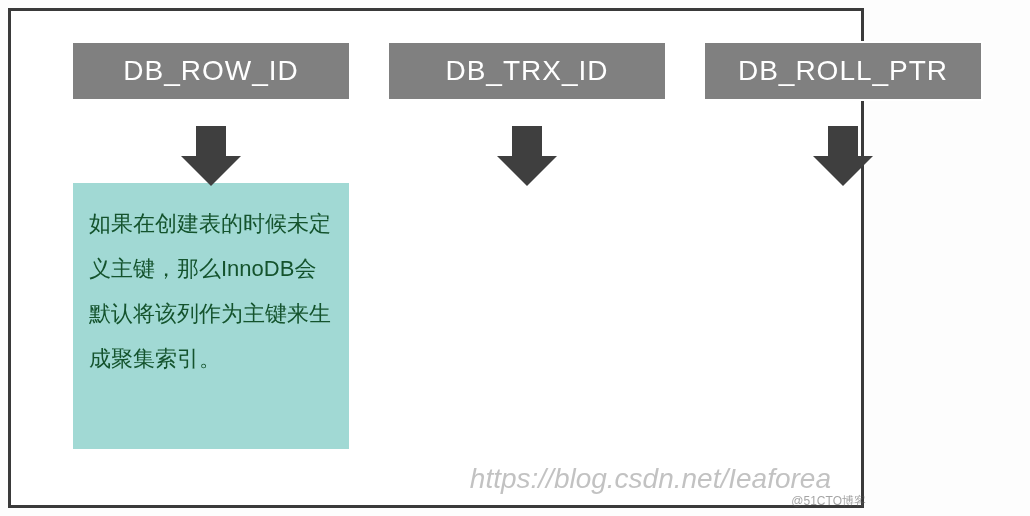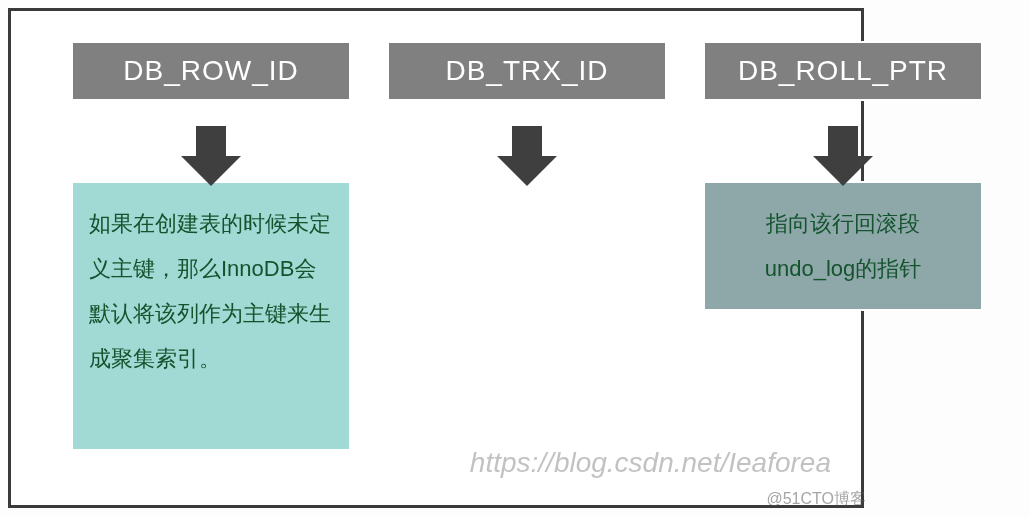--- a/index.html
+++ b/index.html
@@ -79,33 +79,33 @@
     line-height: 2.05;
     color: #14532d;
     text-align: left;
   }
   .desc1 { background: #a1d9d4; min-height: 270px; }
   .desc2 { background: #b9ccca; min-height: 110px; }
   .desc3 { background: #8ea8a9; min-height: 110px; text-align: center; }
   .watermark {
     position: absolute;
     right: 30px;
-    bottom: 26px;
+    bottom: 10px;
     color: rgba(120,120,120,0.45);
     font-size: 28px;
     font-style: italic;
     pointer-events: none;
     white-space: nowrap;
   }
   .watermark2 {
     position: absolute;
     right: 6px;
     bottom: 6px;
     color: rgba(90,90,90,0.55);
-    font-size: 16px;
+    font-size: 12px;
     pointer-events: none;
   }
 </style>
 </head>
 <body>
 
 <div class="outer">
   <div class="frame">
     <div class="columns">
 
@@ -130,23 +130,20 @@
         </div>
       </div>
 
       <div class="col">
         <div class="header-box">
           <span>DB_ROLL_PTR</span>
         </div>
         <div class="arrow-wrap">
           <div class="arrow"></div>
         </div>
-        <div class="desc-box desc3">
-          <span>指向该行回滚段undo_log的指针</span>
-        </div>
       </div>
 
     </div>
 
     <div class="watermark">https://blog.csdn.net/Ieaforea</div>
   </div>
   <div class="watermark2">@51CTO博客</div>
 </div>
 
 </body></html>

